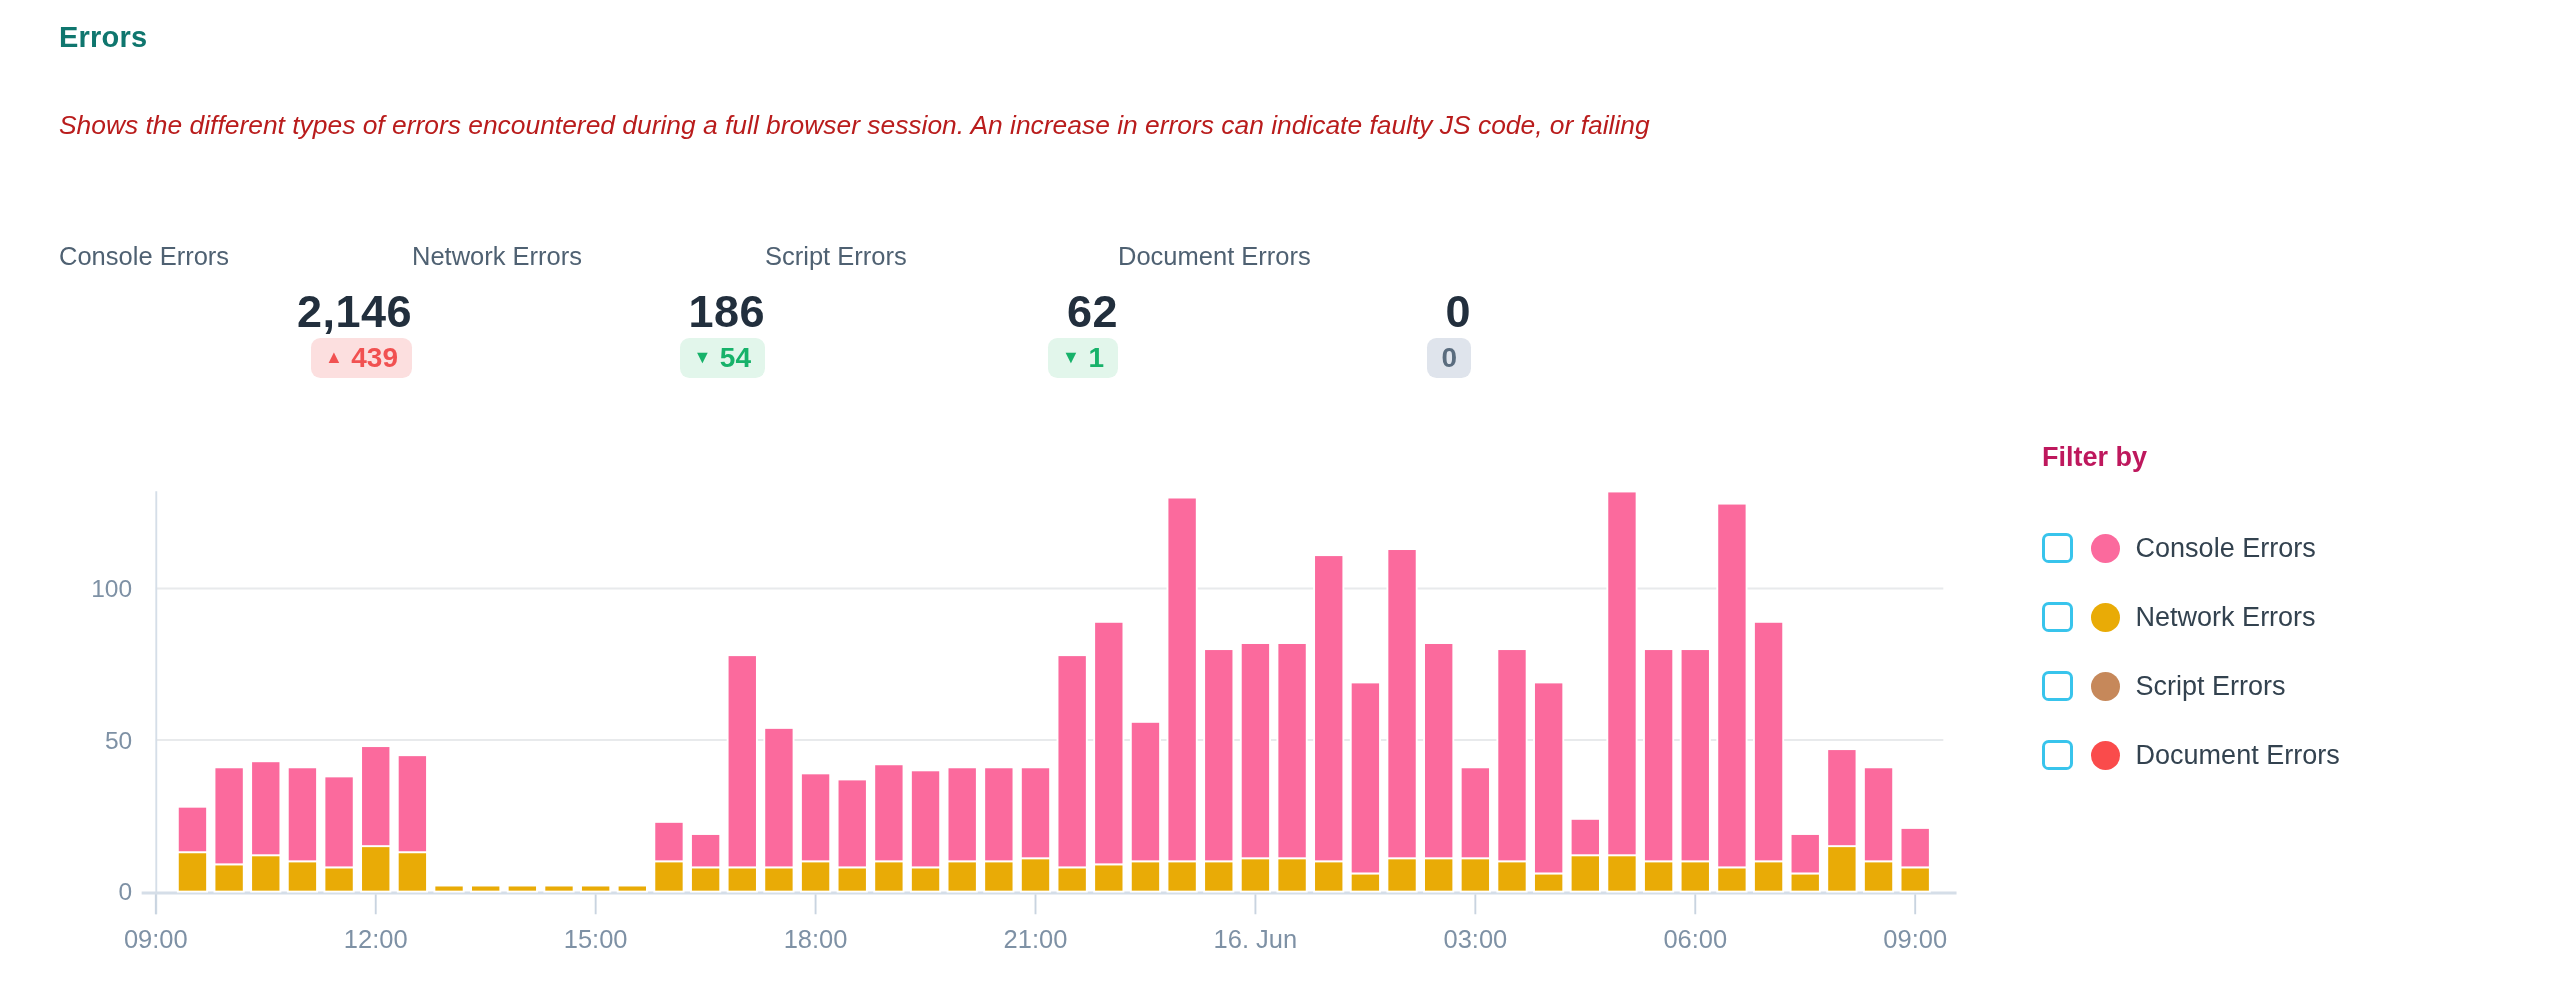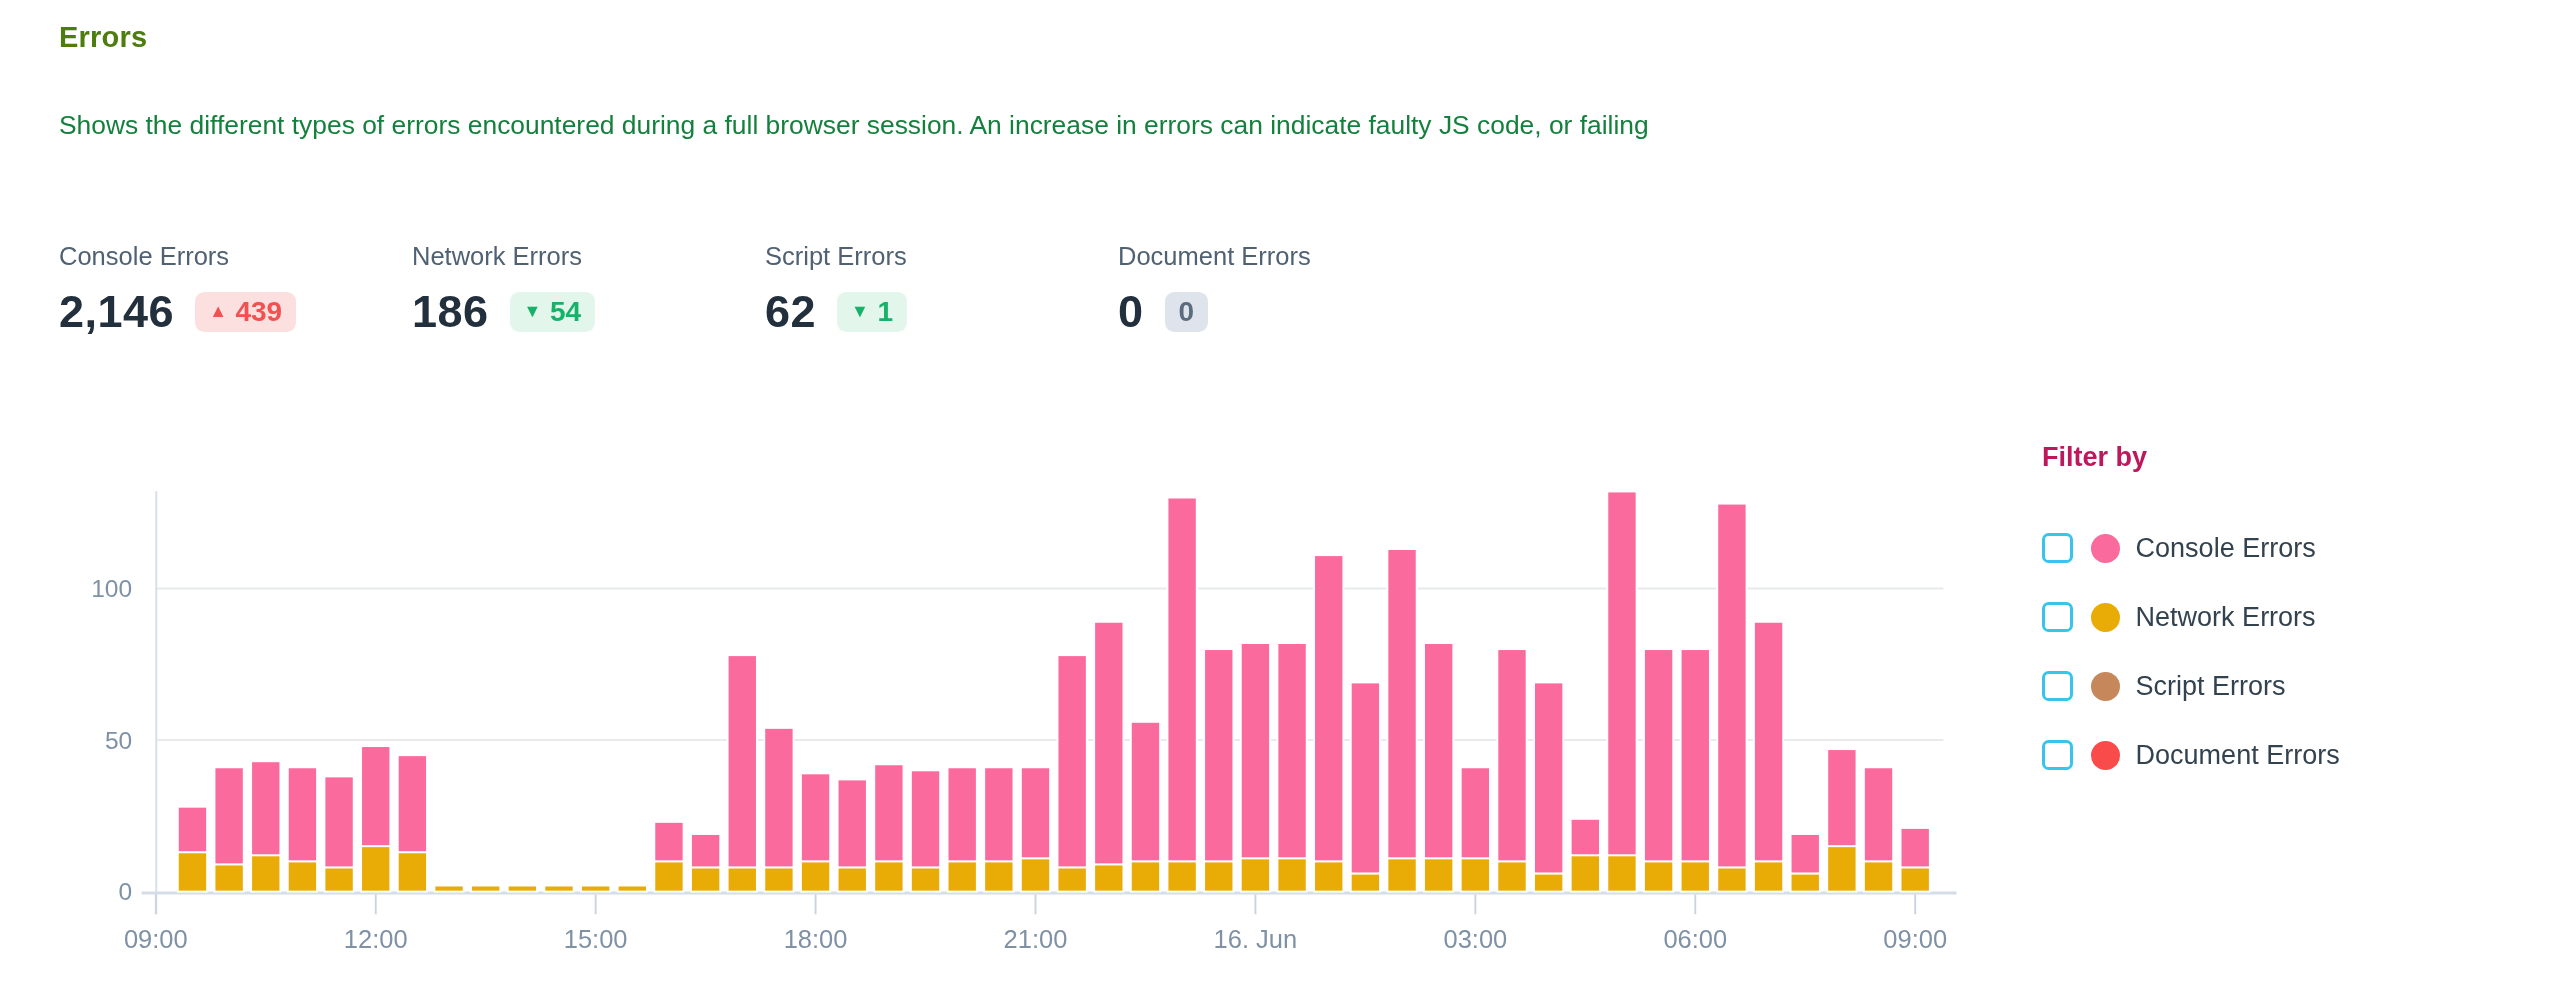--- a/index.html
+++ b/index.html
@@ -1,25 +1,25 @@
 <!DOCTYPE html>
 <html style="font-size:15px"><head>
 <meta charset="utf-8">
 <style>
   html,body{margin:0;padding:0;background:#ffffff;}
   body{font-family:"Liberation Sans", sans-serif; color:#2e3d4e;}
   .page{position:relative;width:2576px;height:990px;background:#fff;overflow:hidden;}
 
-  .title{position:absolute;left:59px;top:21px;font-size:29px;font-weight:700;color:#4d7c0f;letter-spacing:0.2px;}
-  .desc{position:absolute;left:59px;top:104px;font-size:26.4px;line-height:42px;color:#15803d;}
+  .title{position:absolute;left:59px;top:21px;font-size:29px;font-weight:700;color:#0f766e;letter-spacing:0.2px;}
+  .desc{position:absolute;left:59px;top:104px;font-size:26.4px;line-height:42px;color:#b91c1c;font-style:italic;}
 
   .stats-row{position:absolute;left:59px;top:242px;display:flex;}
   .stat{width:353px;}
   .stat-label{font-size:25.5px;color:#4f6172;margin-bottom:15px;}
-  .stat-valrow{display:flex;align-items:center;}
+  .stat-valrow{display:flex;align-items:flex-end;flex-direction:column;}
   .stat-value{font-size:45px;font-weight:700;color:#222f3d;letter-spacing:0.5px;}
   .badge{display:inline-flex;align-items:center;margin-left:21px;padding:3.8px 14px;border-radius:9.4px;
          font-size:28px;font-weight:700;line-height:1.15;}
   .badge .tri{font-size:18px;margin-right:8.5px;position:relative;top:-0.9px;}
 
   .chart-wrap{position:absolute;left:0;top:0;width:2576px;height:990px;}
   .chart-wrap svg{position:absolute;left:0;top:0;}
 
   .legend{position:absolute;left:2042px;top:442px;}
   .legend-heading{font-size:27px;font-weight:700;color:#be185d;margin-bottom:60px;}

